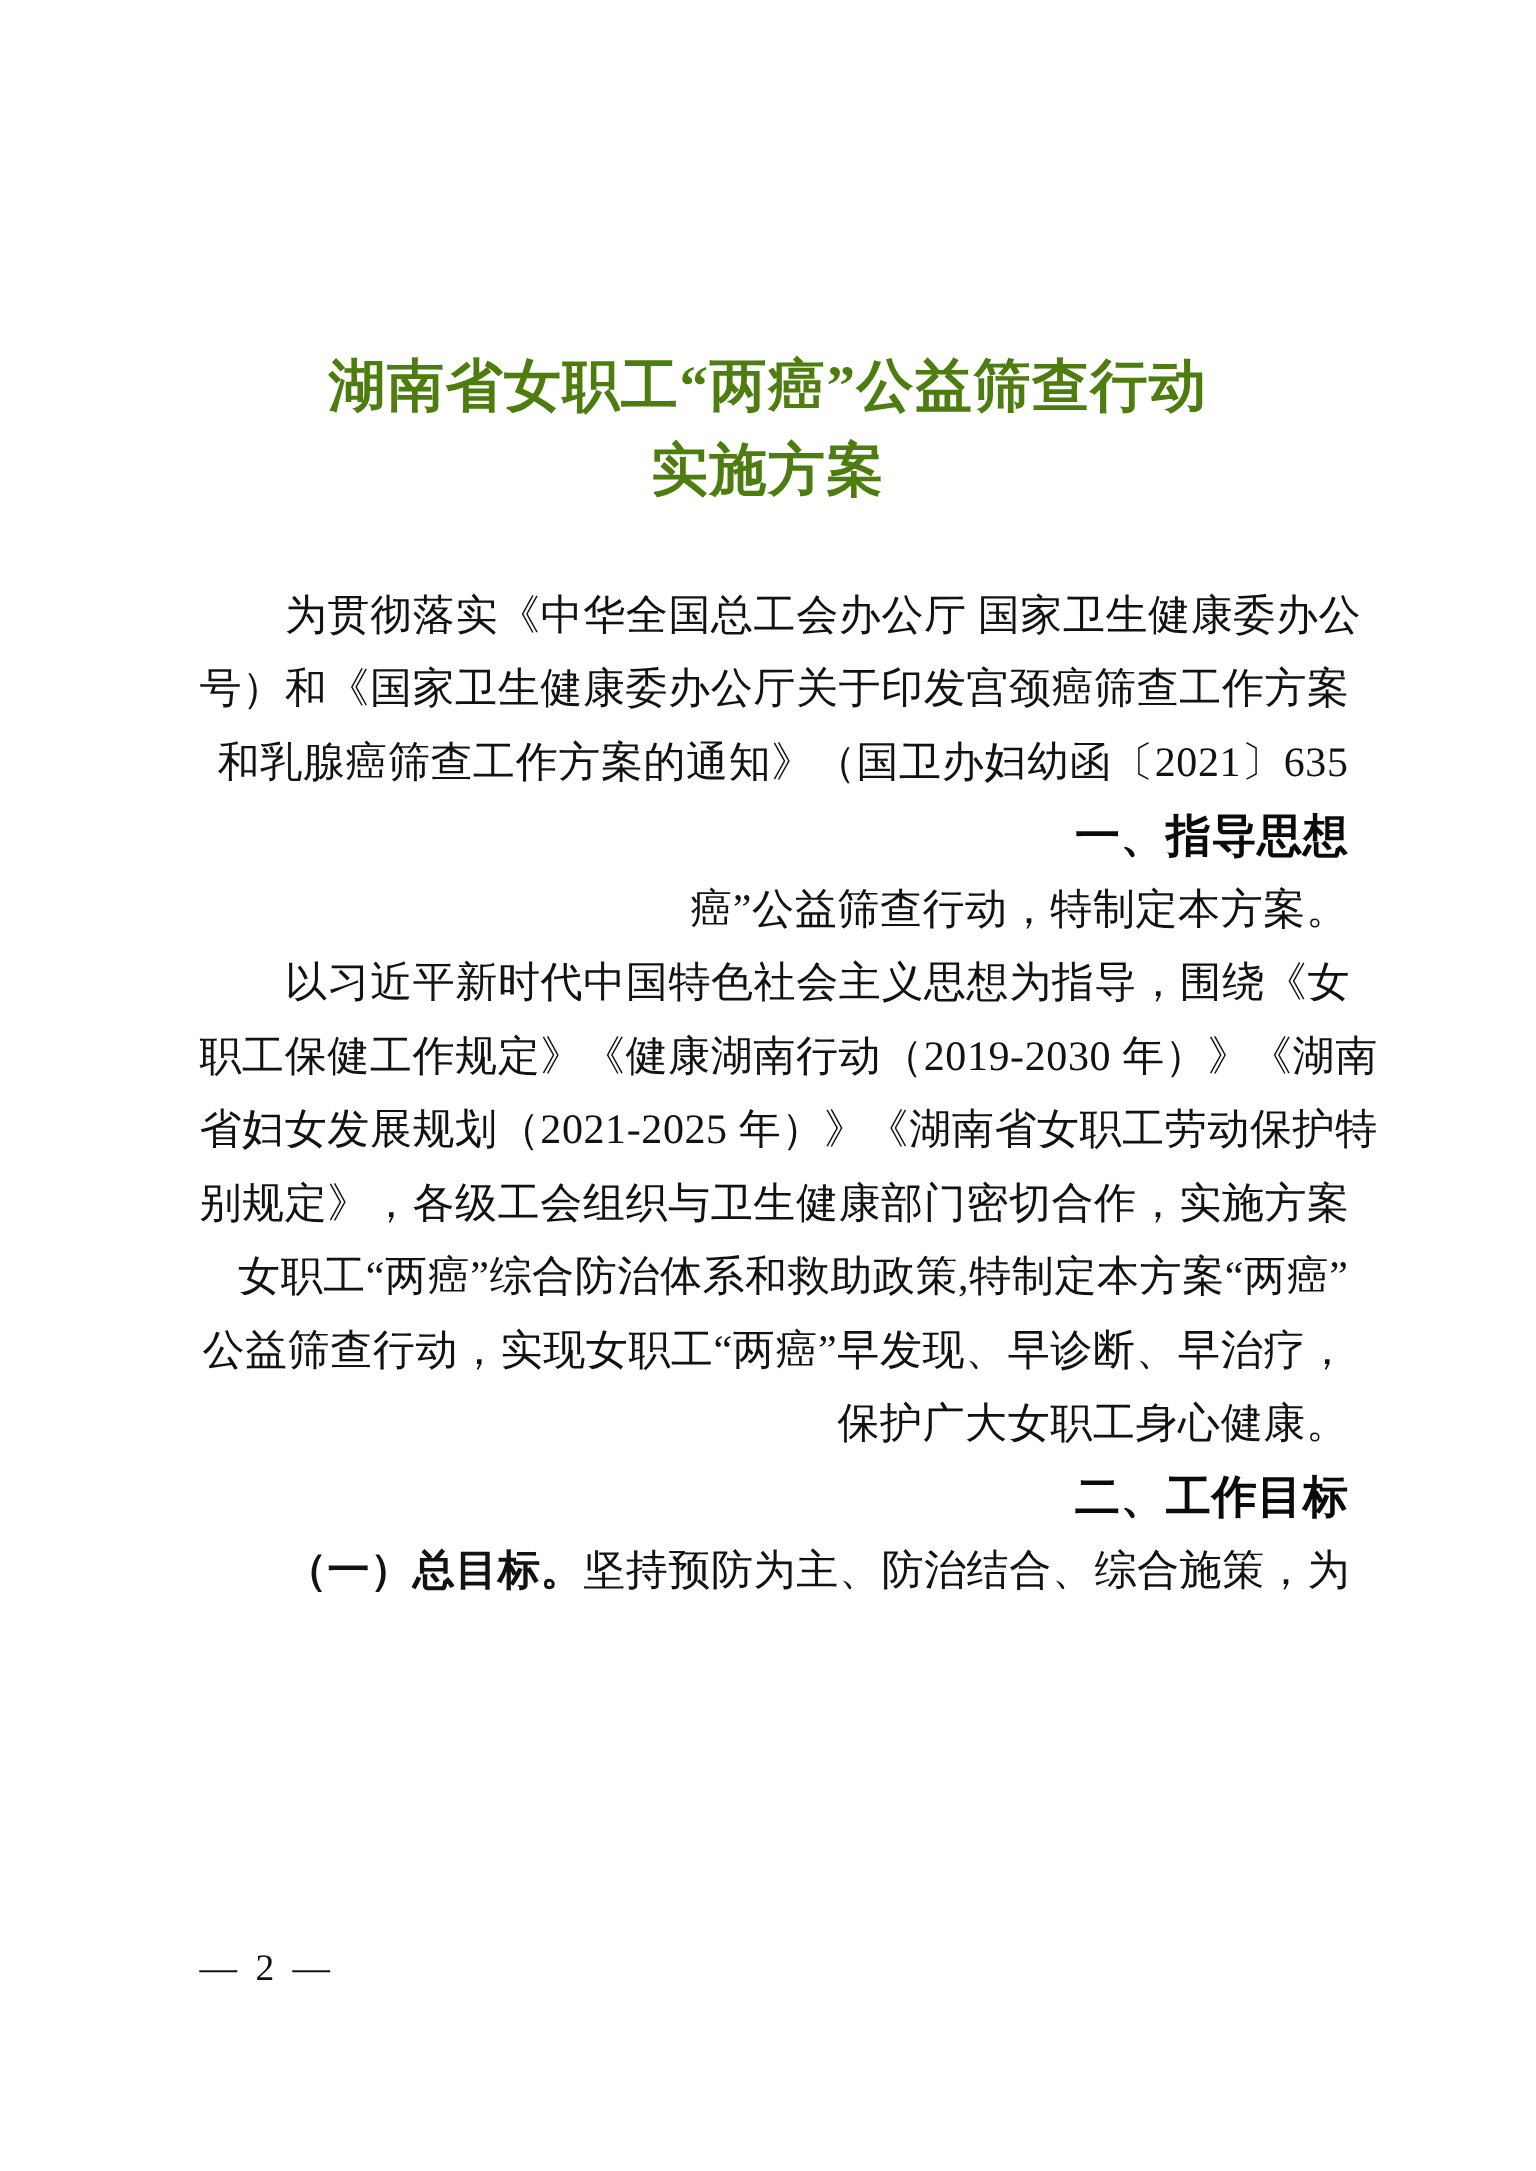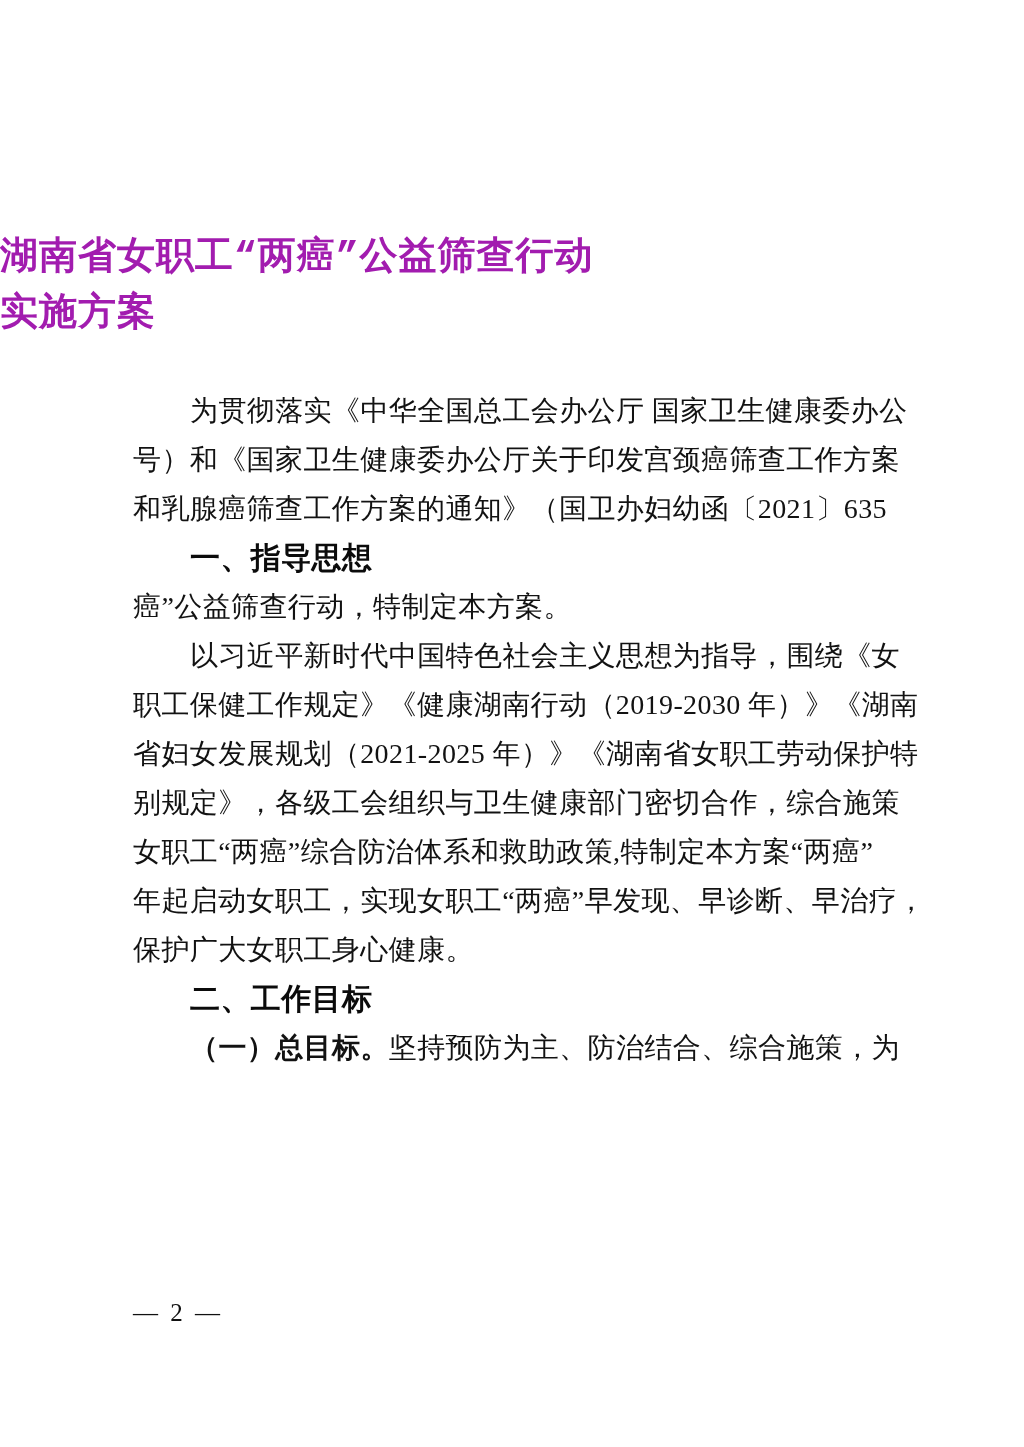--- a/index.html
+++ b/index.html
@@ -12,40 +12,41 @@
     color: #121212;
     font-family: "Liberation Serif", serif;
     overflow: hidden;
     margin: 0 auto;
   }
   .doc-title {
     position: absolute;
     left: 0;
     top: 230px;
     width: 100%;
-    text-align: left;
-    font-family: Liberation Mono, monospace;
+    text-align: center;
+    font-family: Liberation Serif, serif;
     font-weight: bold;
     font-size: 38px;
     line-height: 56px;
-    color: #a21caf;
+    color: #4d7c0f;
     letter-spacing: 1px;
   }
   .doc-body {
     position: absolute;
     left: 133px;
     top: 386px;
     width: 766px;
   }
   .line {
     height: 49px;
     line-height: 49px;
     font-size: 28px;
     letter-spacing: 0.4px;
     white-space: nowrap;
+    text-align: right;
   }
   .line.indent { padding-left: 57px; }
   .line.heading {
     font-family: "Liberation Sans", sans-serif;
     font-weight: bold;
     font-size: 30px;
     color: #0b0b0b;
   }
   .bold-prefix { font-weight: bold; }
   .footer {
@@ -71,23 +72,23 @@
 
   <div class="doc-body" id="doc-body">
       <div class="line body indent">为贯彻落实《中华全国总工会办公厅 国家卫生健康委办公</div>
       <div class="line body">号）和《国家卫生健康委办公厅关于印发宫颈癌筛查工作方案</div>
       <div class="line body">和乳腺癌筛查工作方案的通知》（国卫办妇幼函〔2021〕635</div>
       <div class="line heading indent">一、指导思想</div>
       <div class="line body">癌”公益筛查行动，特制定本方案。</div>
       <div class="line body indent">以习近平新时代中国特色社会主义思想为指导，围绕《女</div>
       <div class="line body">职工保健工作规定》《健康湖南行动（2019-2030 年）》《湖南</div>
       <div class="line body">省妇女发展规划（2021-2025 年）》《湖南省女职工劳动保护特</div>
-      <div class="line body">别规定》，各级工会组织与卫生健康部门密切合作，综合施策</div>
+      <div class="line body">别规定》，各级工会组织与卫生健康部门密切合作，实施方案</div>
       <div class="line body">女职工“两癌”综合防治体系和救助政策,特制定本方案“两癌”</div>
-      <div class="line body">年起启动女职工，实现女职工“两癌”早发现、早诊断、早治疗，</div>
+      <div class="line body">公益筛查行动，实现女职工“两癌”早发现、早诊断、早治疗，</div>
       <div class="line body">保护广大女职工身心健康。</div>
       <div class="line heading indent">二、工作目标</div>
       <div class="line body indent"><span class="bold-prefix">（一）总目标。</span>坚持预防为主、防治结合、综合施策，为</div>
     </div>
 
   <div class="footer">
     <span>— 2 —</span>
   </div>
 
 </div>

